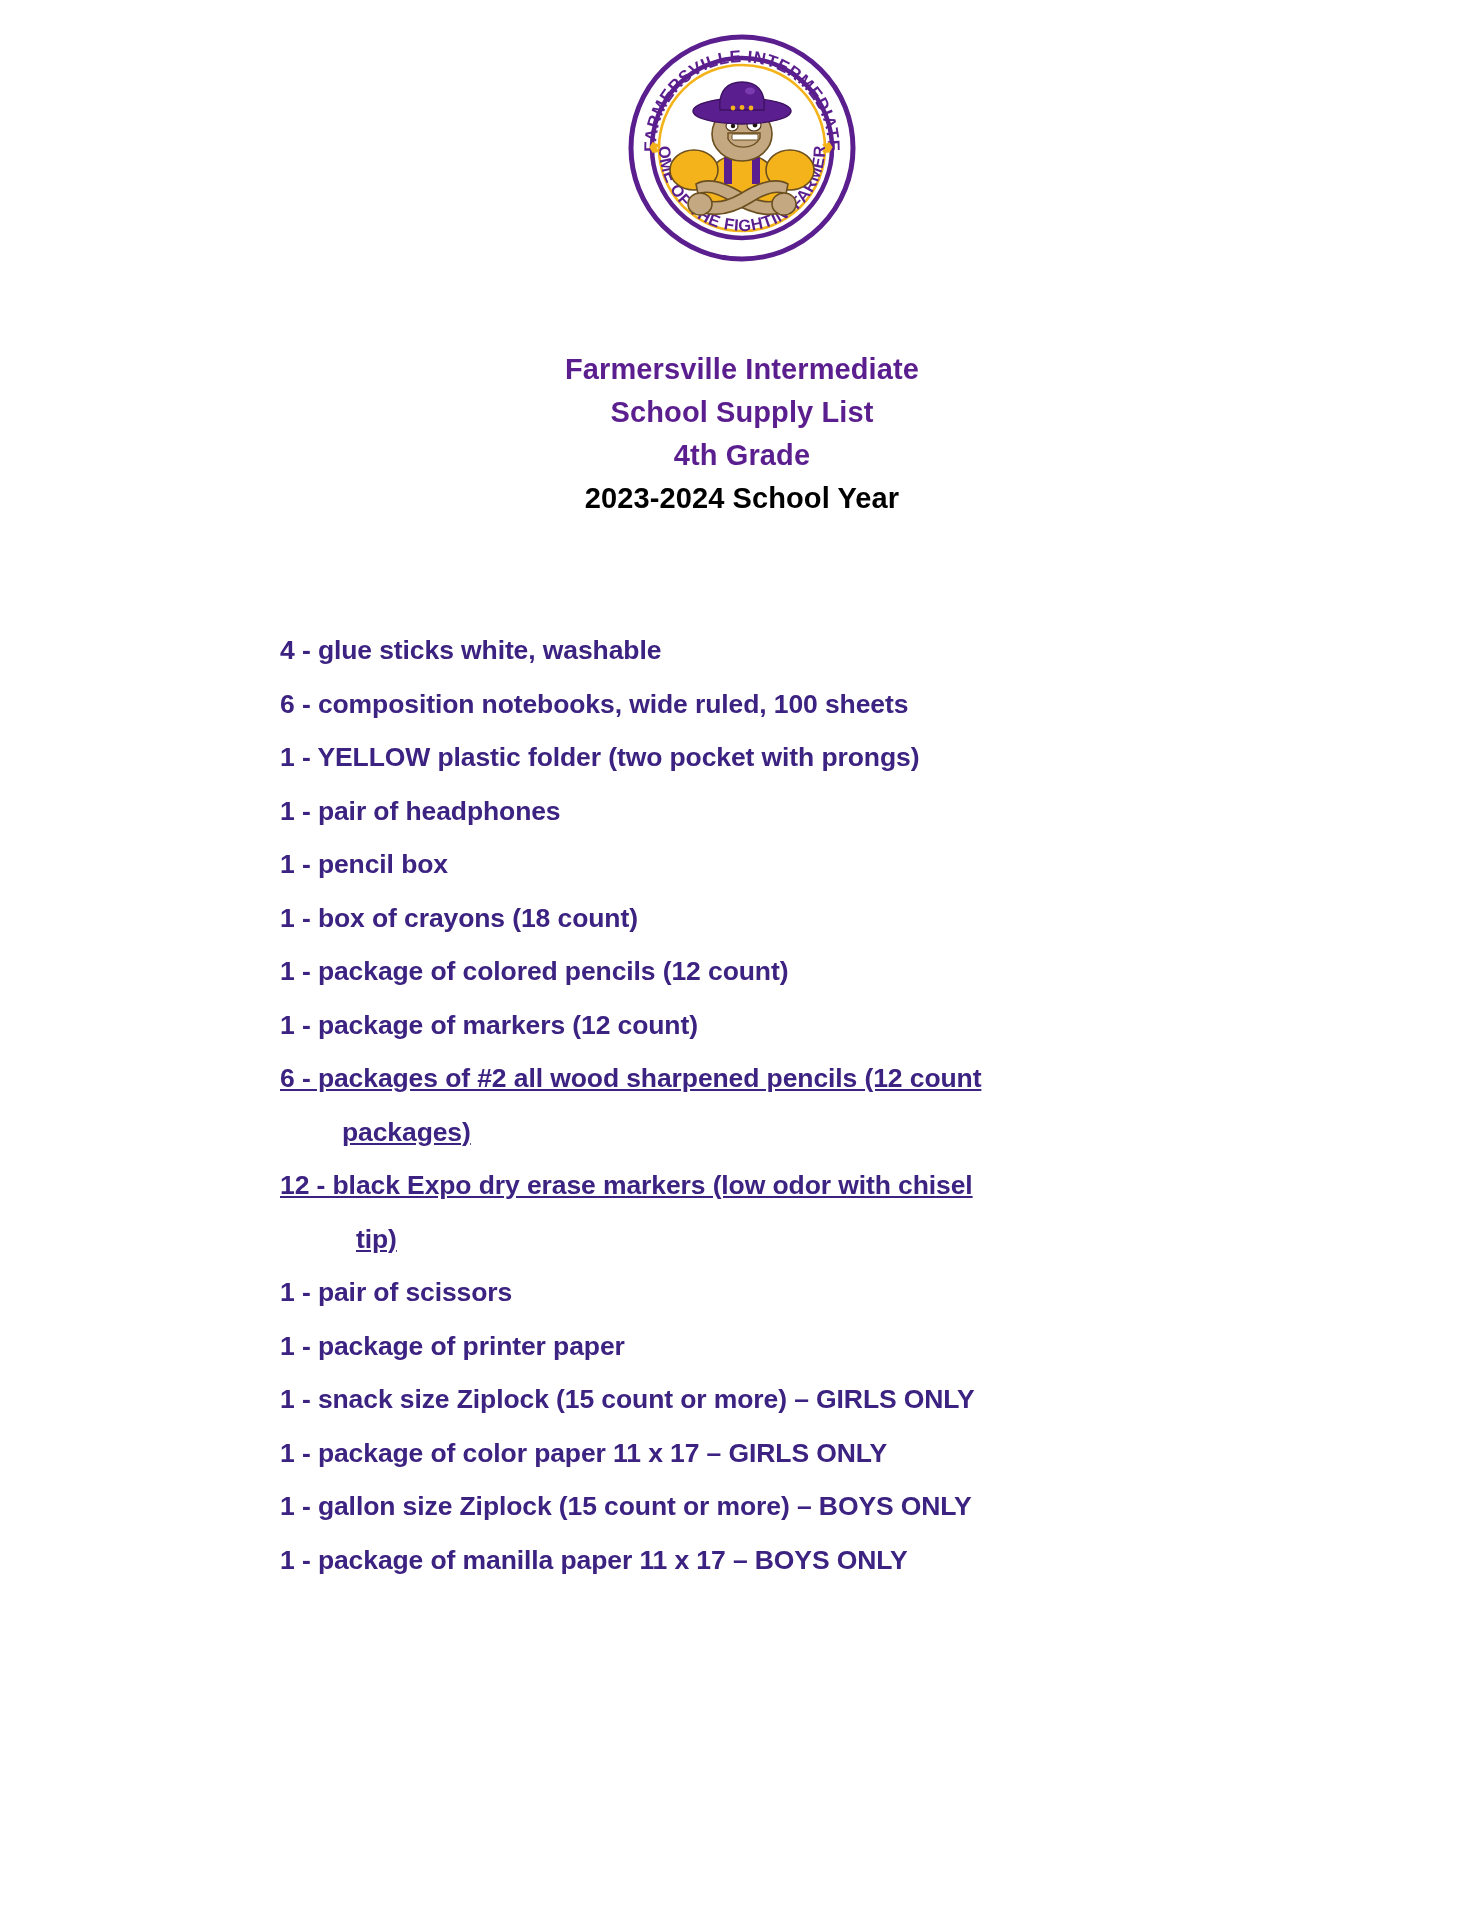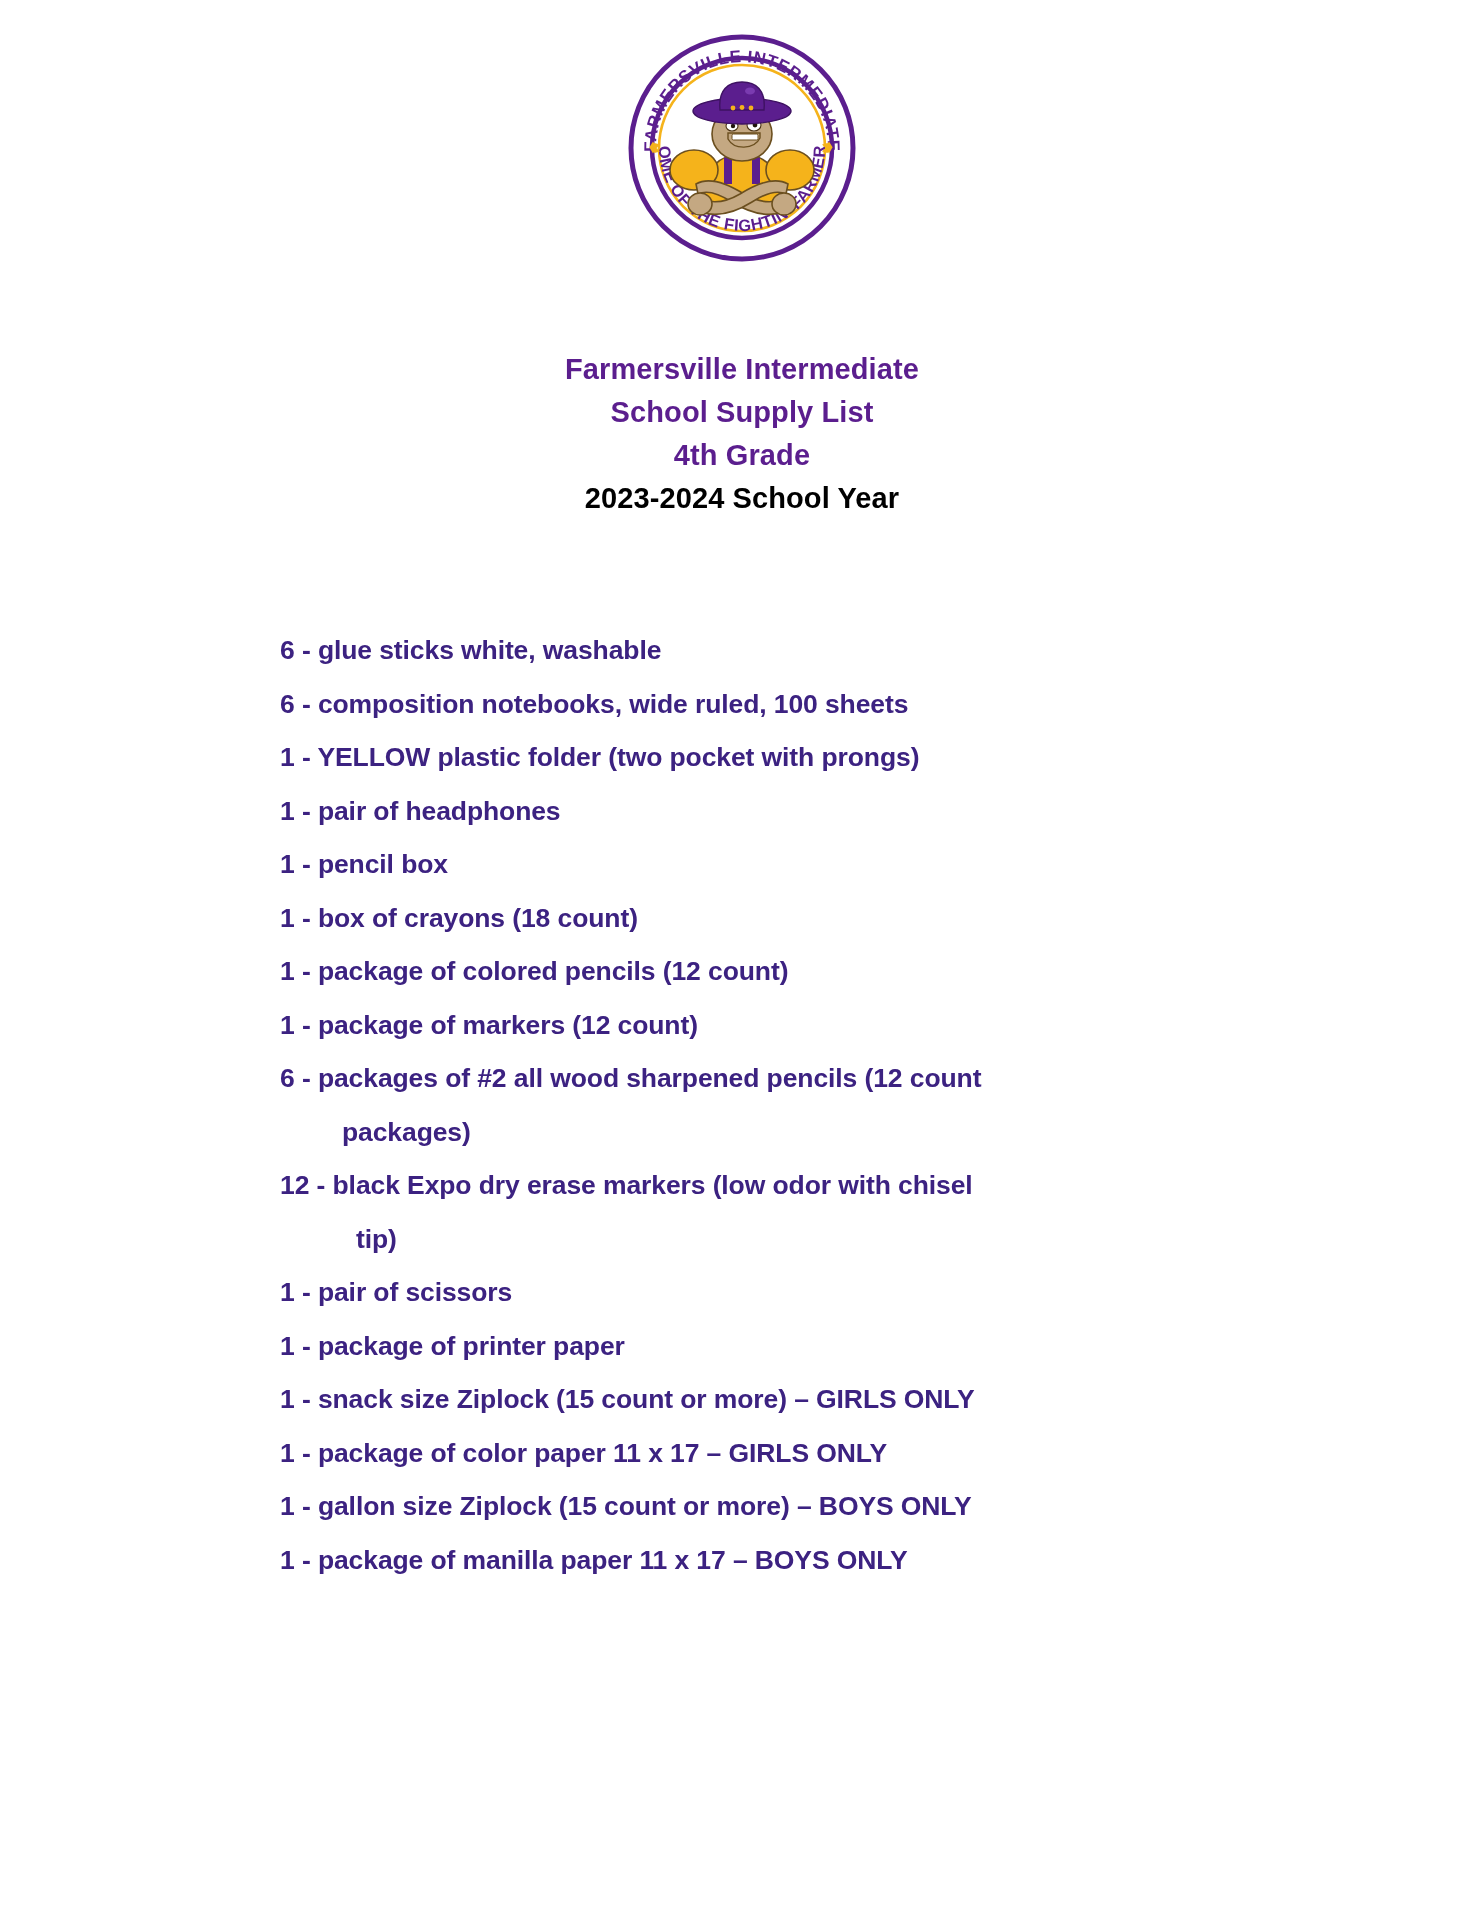--- a/index.html
+++ b/index.html
@@ -70,20 +70,21 @@
     font-weight: bold;
     line-height: 53.5px;
     letter-spacing: -0.1px;
     white-space: nowrap;
   }
   .supply-item .em {
   }
   .supply-item .wrap-line {
     display: block;
     white-space: nowrap;
+    text-decoration: underline;
   }
   .wrap-line.ind-a { padding-left: 62px; }
   .wrap-line.ind-b { padding-left: 76px; }
 </style>
 </head>
 <body>
 
 <div class="page">
 
   <div class="logo-wrap">
@@ -159,21 +160,21 @@
 
   <div class="title-block">
     <div class="title-line">Farmersville Intermediate</div>
     <div class="title-line">School Supply List</div>
     <div class="title-line">4th Grade</div>
     <div class="title-line black">2023-2024 School Year</div>
   </div>
 
   <div class="supply-list">
 
-    <div class="supply-item">6 - glue sticks white, washable</div>
+    <div class="supply-item">4 - glue sticks white, washable</div>
     <div class="supply-item">6 - composition notebooks, wide ruled, 100 sheets</div>
     <div class="supply-item">1 - YELLOW plastic folder (two pocket with prongs)</div>
     <div class="supply-item">1 - pair of headphones</div>
     <div class="supply-item">1 - pencil box</div>
     <div class="supply-item">1 - box of crayons (18 count)</div>
     <div class="supply-item">1 - package of colored pencils (12 count)</div>
     <div class="supply-item">1 - package of markers (12 count)</div>
 
     <div class="supply-item">
       <span class="wrap-line">6 - packages of #2 all wood sharpened pencils (12 count</span>

